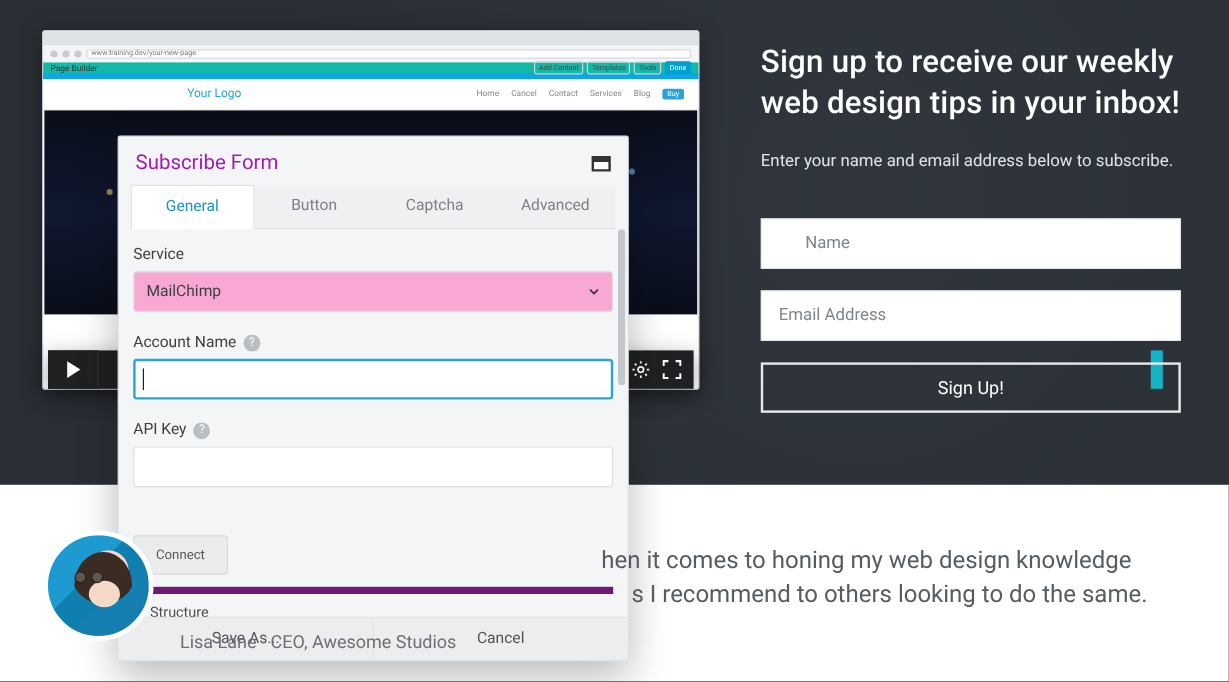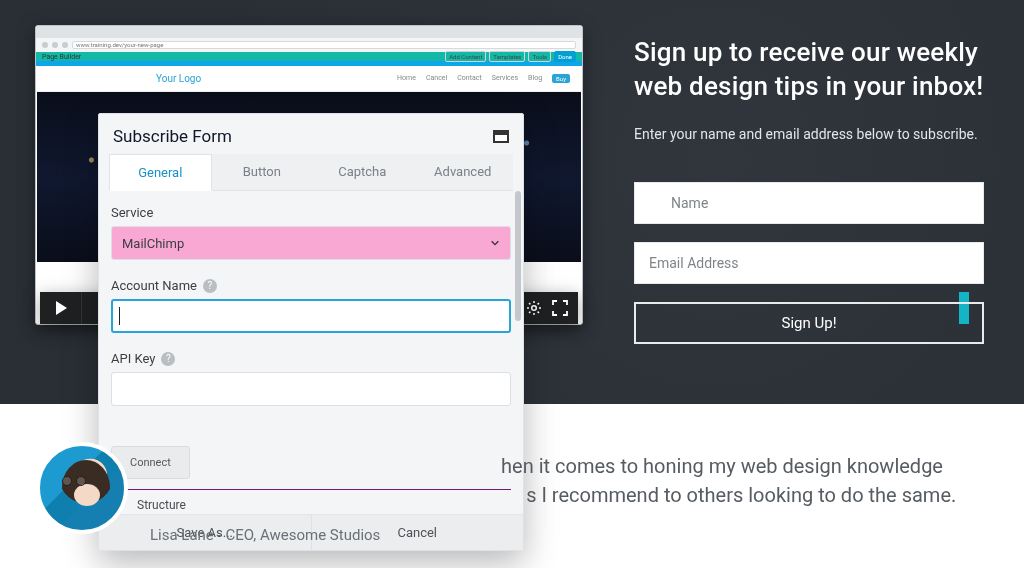--- a/index.html
+++ b/index.html
@@ -73,21 +73,21 @@
   
   .modal {
     position:absolute; left:98px; top:113px; width:426px; height:438px;
     background:#f4f5f7; border:1px solid #dfe2e5; border-radius:2px;
     box-shadow:0 12px 34px rgba(0,0,0,.28);
     display:flex; flex-direction:column;
   }
   .m-header {
     padding:12px 14px 8px; display:flex; justify-content:space-between; align-items:center;
   }
-  .m-title { font-size:17px; color:#0f172a; }
+  .m-title { font-size:17px; color:#a21caf; }
   .win-icon { width:16px; height:13px; border:2px solid #333; border-top-width:5px; background:#fff; }
   .m-tabs {
     display:flex; border-bottom:1px solid #e1e4e7; background:#eef0f2; margin:0 10px;
   }
   .m-tab {
     flex:1; text-align:center; font-size:13px; padding:10px 0; color:#7b8187; cursor:pointer;
   }
   .m-tab.active { background:#fff; color:#1992c8; border:1px solid #e1e4e7; border-bottom:1px solid #fff; margin-bottom:-1px; }
   .m-body { position:relative; flex:1; padding:14px 12px 8px; overflow:hidden; }
   .m-scroll {
@@ -107,21 +107,21 @@
     position:relative;
   }
   .caret-blink::after {
     content:""; position:absolute; left:8px; top:8px; width:1px; height:18px; background:#222;
   }
   .field-block { margin-bottom:18px; }
   .connect-btn {
     margin-top:22px; display:inline-block; padding:9px 18px; background:#e9ebed; border:1px solid #d9dcdf; border-radius:3px; font-size:11px; color:#55595d; cursor:pointer;
   }
   .structure-row {
-    display:flex; align-items:center; gap:14px; font-size:12px; color:#4a4e52; padding:8px 2px 6px; margin-top:10px; border-top:1px solid #701a75;
+    display:flex; align-items:center; gap:2px; font-size:12px; color:#4a4e52; padding:8px 2px 6px; margin-top:10px; border-top:6px solid #701a75;
   }
   .m-footer {
     display:flex; border-top:1px solid #e2e4e7;
   }
   .m-footer .fb {
     flex:1; text-align:center; padding:10px 0; font-size:13px; color:#4f5357; background:#ecedef; border-right:1px solid #dfe1e4; cursor:pointer;
   }
   .m-footer .fb:last-child { border-right:none; }
 
   

